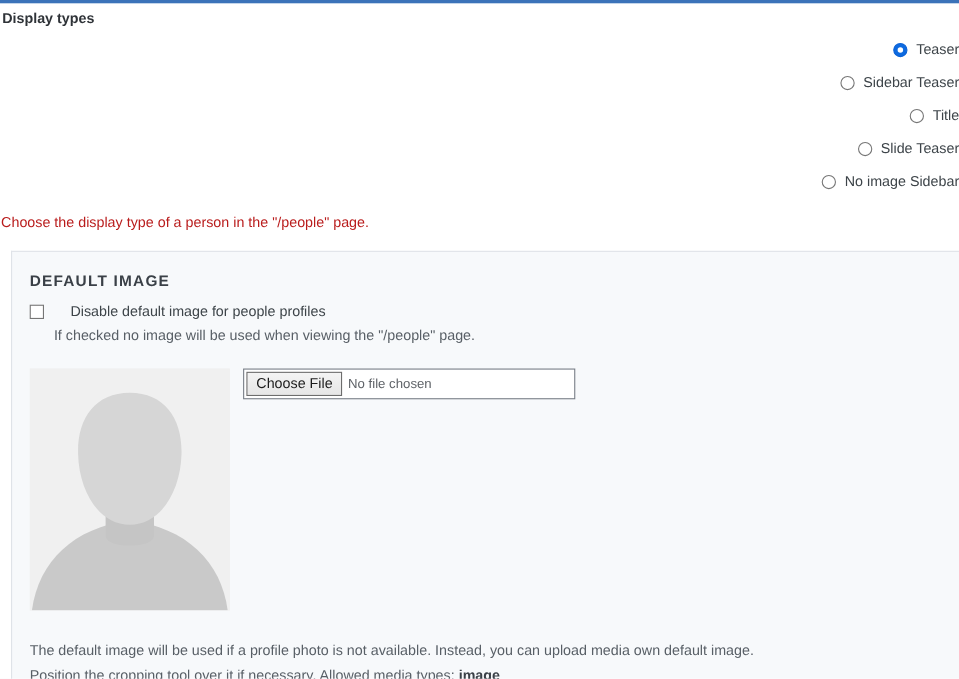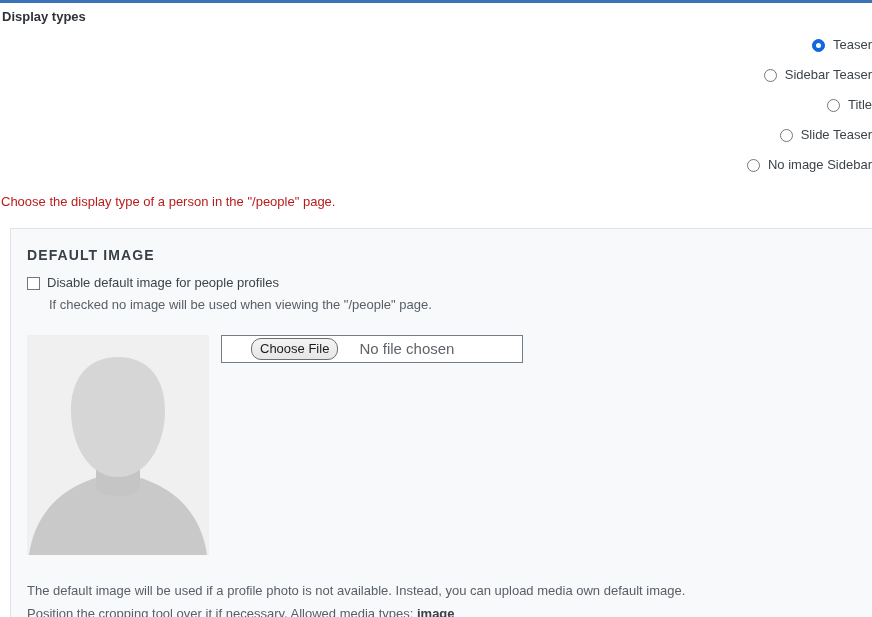--- a/index.html
+++ b/index.html
@@ -109,21 +109,21 @@
   }
   .check-mark {
     width: 13px;
     height: 13px;
     border: 1px solid #767676;
     background: #ffffff;
     box-sizing: border-box;
     flex: 0 0 auto;
   }
   .check-label {
-    margin-left: 7px;
+    margin-left: 24px;
     font-size: 13px;
     color: #3d4449;
     line-height: 16px;
   }
   .check-desc {
     font-size: 13px;
     color: #585f66;
     line-height: 16px;
     margin: 6px 0 0 22px;
   }
@@ -151,32 +151,31 @@
     border: 1px solid #767c85;
     background: #ffffff;
     box-sizing: border-box;
     display: flex;
     align-items: center;
     padding: 0 2px;
   }
   .choose-btn {
     border: 1px solid #6d6d6d;
     background: linear-gradient(#f4f4f4, #e6e6e6);
-    border-radius: 10px;
+    border-radius: 0;
     font-family: "Liberation Sans", sans-serif;
     font-size: 13px;
     color: #1b1b1b;
     padding: 2px 8px;
     line-height: 16px;
     white-space: nowrap;
-    margin-left: 27px;
   }
   .file-status {
-    margin-left: 21px;
-    font-size: 15px;
+    margin-left: 5px;
+    font-size: 12px;
     color: #5f6368;
     line-height: 16px;
     white-space: nowrap;
   }
 
   
   .panel-footer-desc {
     margin-top: 24px;
     font-size: 13px;
     color: #585f66;

